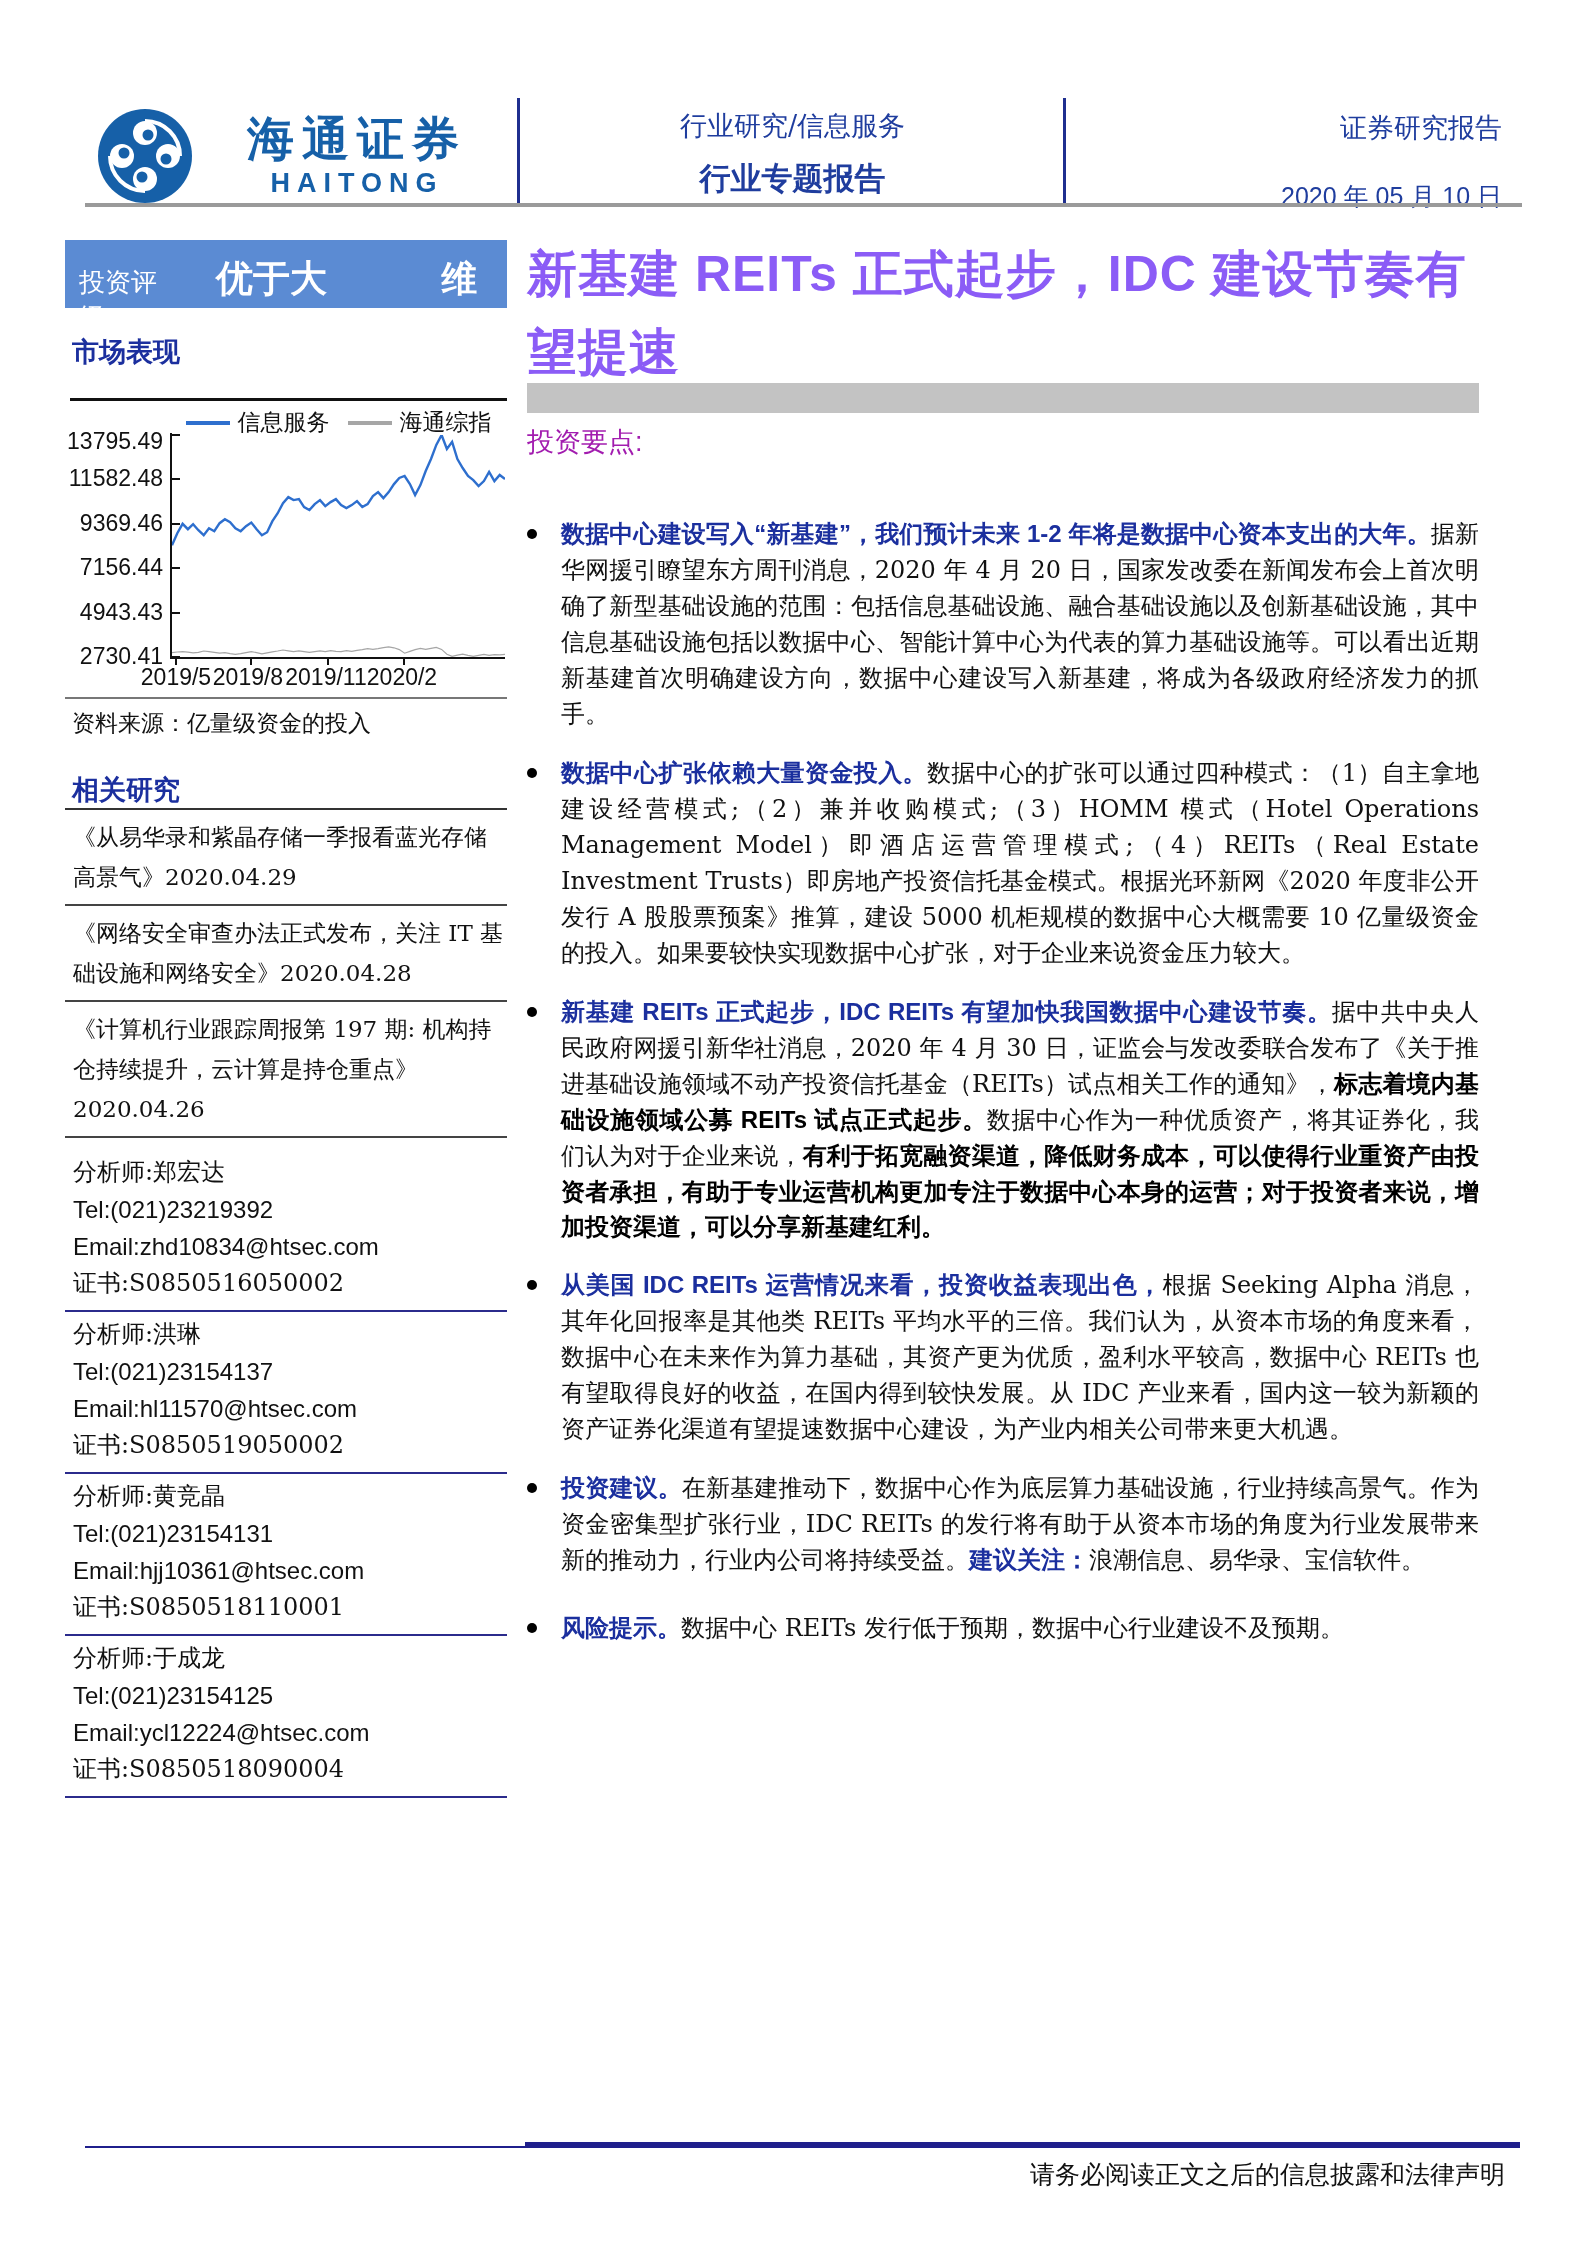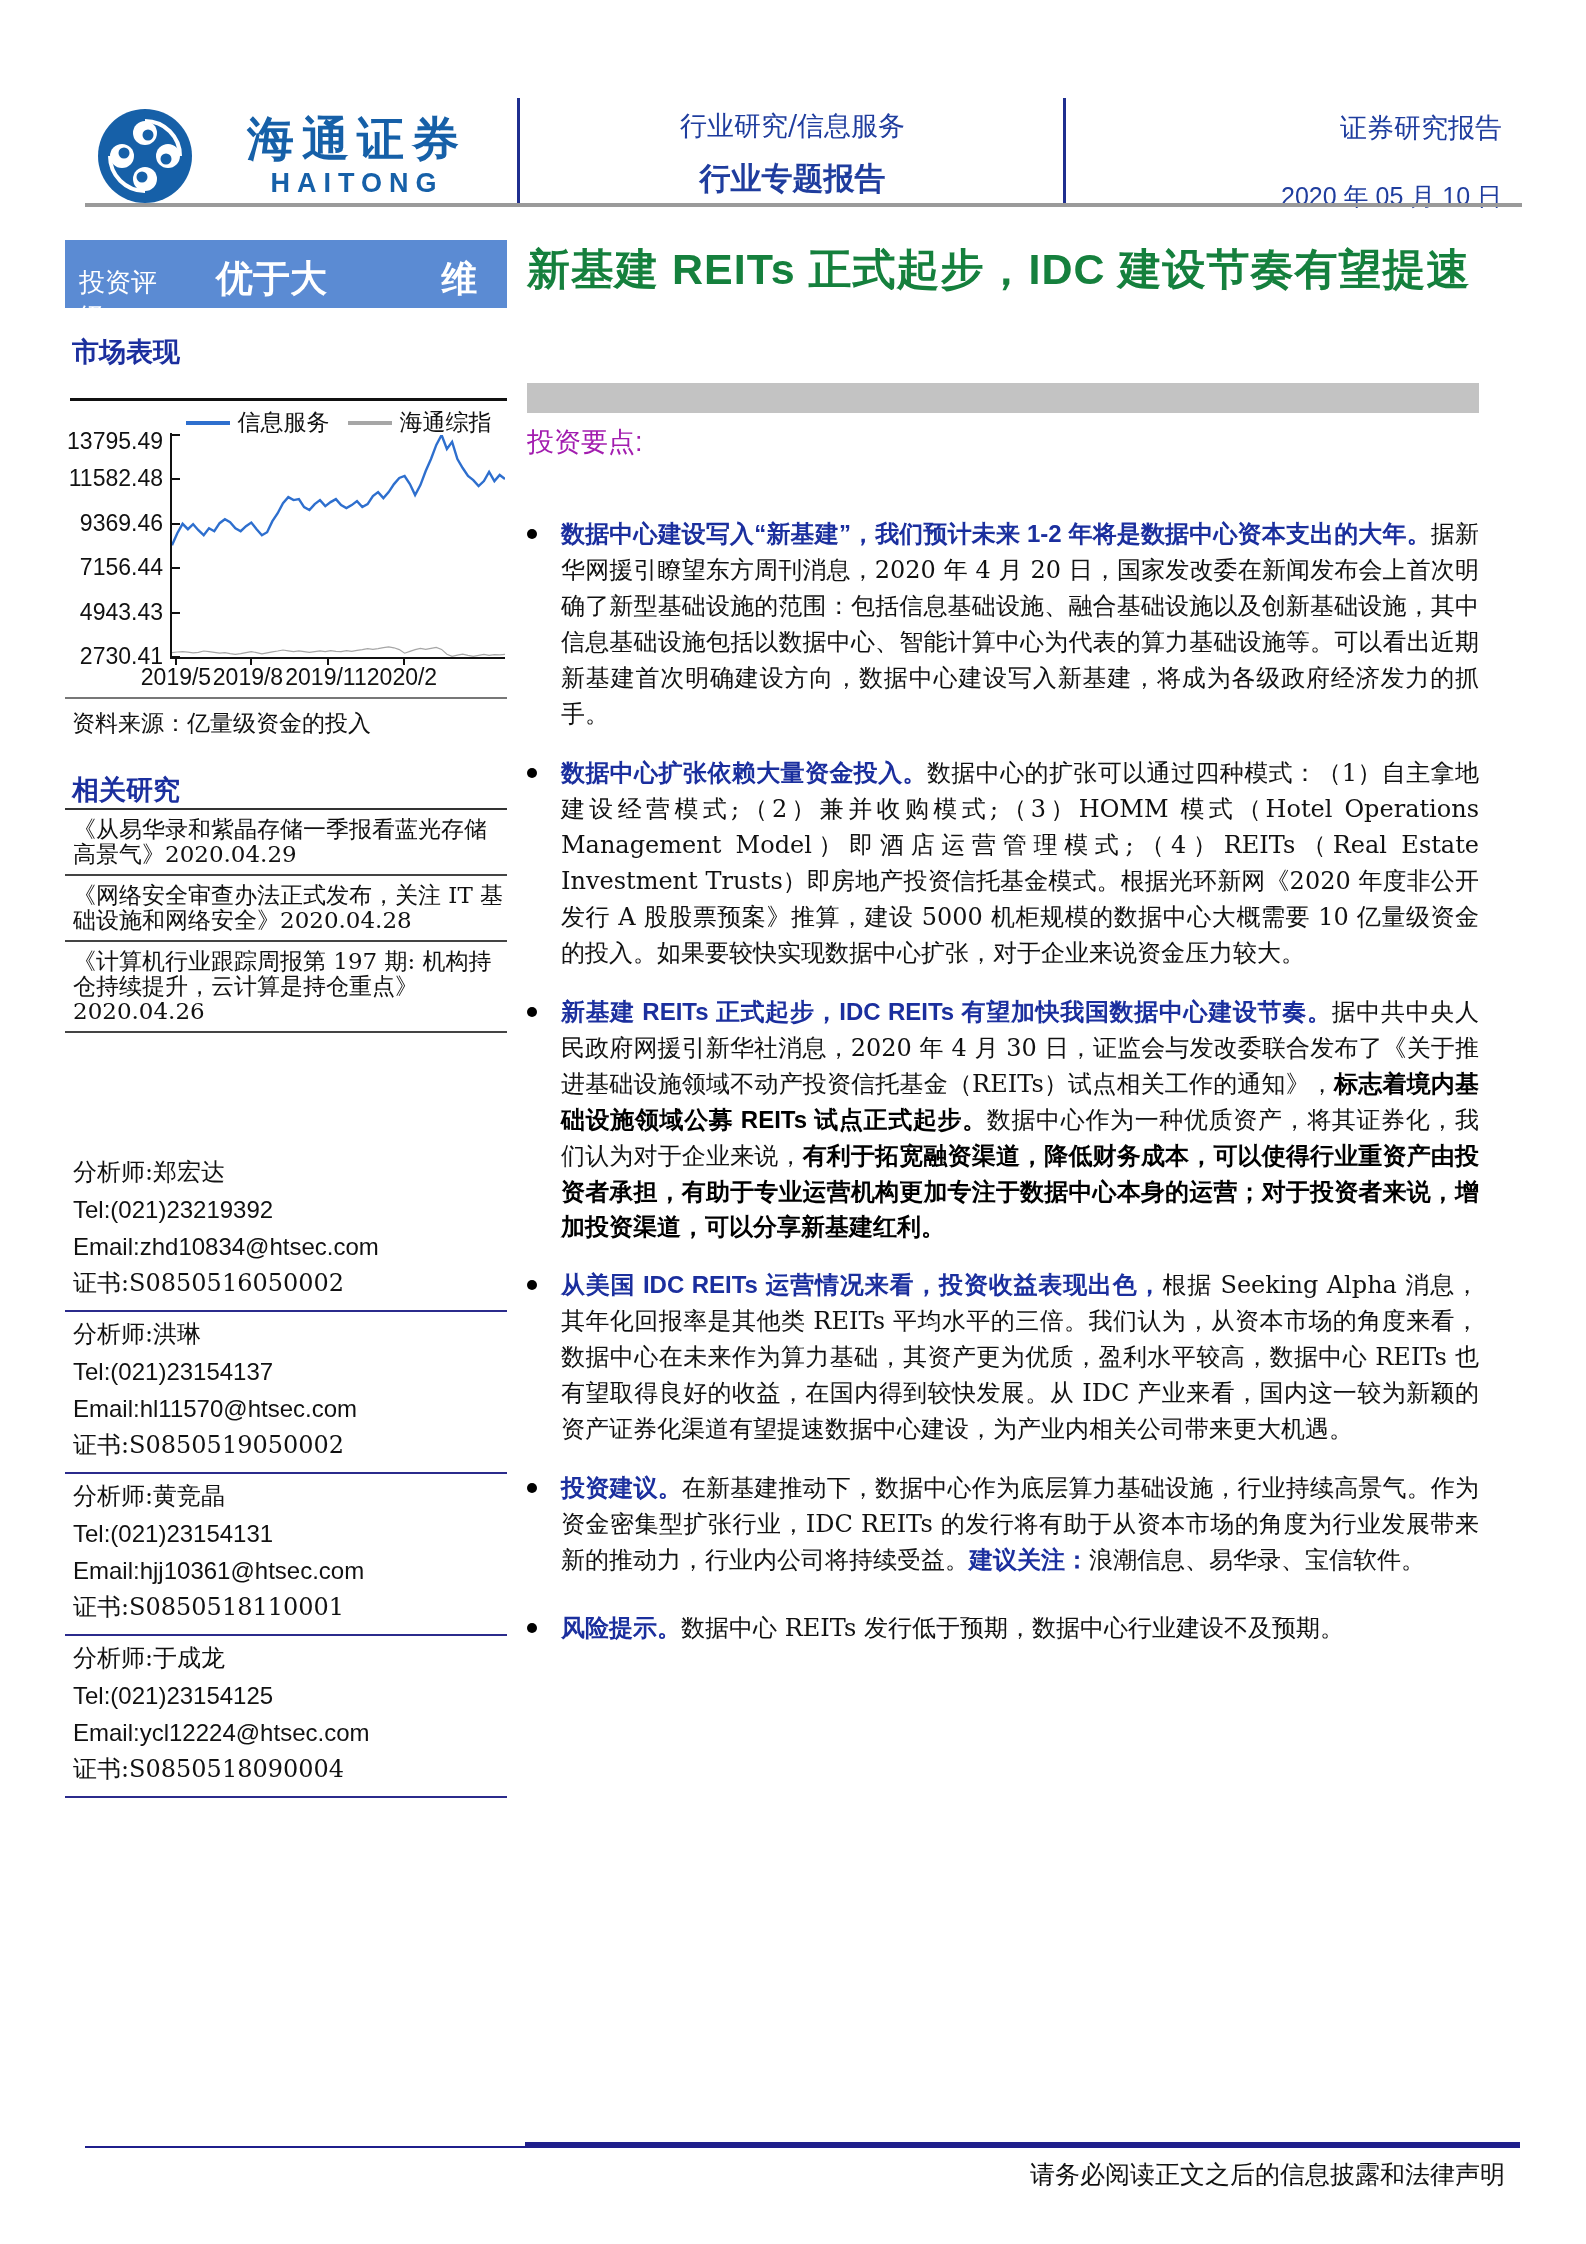--- a/index.html
+++ b/index.html
@@ -48,31 +48,31 @@
   .x-label { position:absolute; width:100px; margin-left:-50px; text-align:center; font-size:23px; color:#111; top:664px; }
   .axis-y { position:absolute; left:170px; top:433px; width:2px; height:226px; background:#111; }
   .axis-x { position:absolute; left:170px; top:657px; width:335px; height:2px; background:#111; }
   #chart-svg { position:absolute; left:172px; top:435px; }
   .src-rule { position:absolute; left:65px; top:697px; width:442px; height:2px; background:#777; }
   .src-text { position:absolute; left:72px; top:708px; font-family:"DejaVu Serif","Liberation Serif",serif;
               font-size:23px; color:#111; }
 
   .heading-rule { position:absolute; left:65px; top:808px; width:442px; height:2px; background:#333; }
   #related-list { position:absolute; left:65px; top:810px; width:442px; }
-  .related-item { font-family:"DejaVu Serif","Liberation Serif",serif; font-size:23px; line-height:25px;
+  .related-item { font-family:"DejaVu Serif","Liberation Serif",serif; font-size:23px; line-height:40px;
                   color:#111; padding:7px 0 7px 8px; border-bottom:2px solid #444; }
 
   #analyst-list { position:absolute; left:65px; top:1150px; width:442px; }
   .analyst { border-bottom:2px solid #2b2b8c; padding:4px 0 8px 8px; }
   .a-line { font-size:24px; line-height:37px; color:#111; }
   .a-line.kai { font-family:"DejaVu Serif","Liberation Serif",serif; }
 
   
-  .main-title { position:absolute; left:527px; top:236px; width:960px; color:#15803d;
-                font-weight:bold; font-size:43px; line-height:1.55; letter-spacing:1px; }
+  .main-title { position:absolute; left:527px; top:236px; width:960px; color:#8b5cf6;
+                font-weight:bold; font-size:50px; line-height:1.55; letter-spacing:1px; }
   .highlight-bar { position:absolute; left:527px; top:383px; width:952px; height:30px; background:#c3c3c3; }
   .highlight-label { position:absolute; left:527px; top:424px; color:#a21caf; font-weight:normal; font-size:27px; }
   #bullets { position:absolute; left:527px; top:516px; width:952px; }
   .bullet { display:flex; margin-bottom:23px; }
   .bullet .dot { flex:0 0 34px; }
   .bullet .dot::before { content:""; display:block; width:10px; height:10px; background:#000;
                          border-radius:50%; margin-top:13px; }
   .b-body { flex:1; font-size:24px; line-height:35px; text-align:justify; color:#111; }
   .seg-lead { font-weight:bold; color:#1b2f9e; }
   .seg-bold { font-weight:bold; color:#000; }

